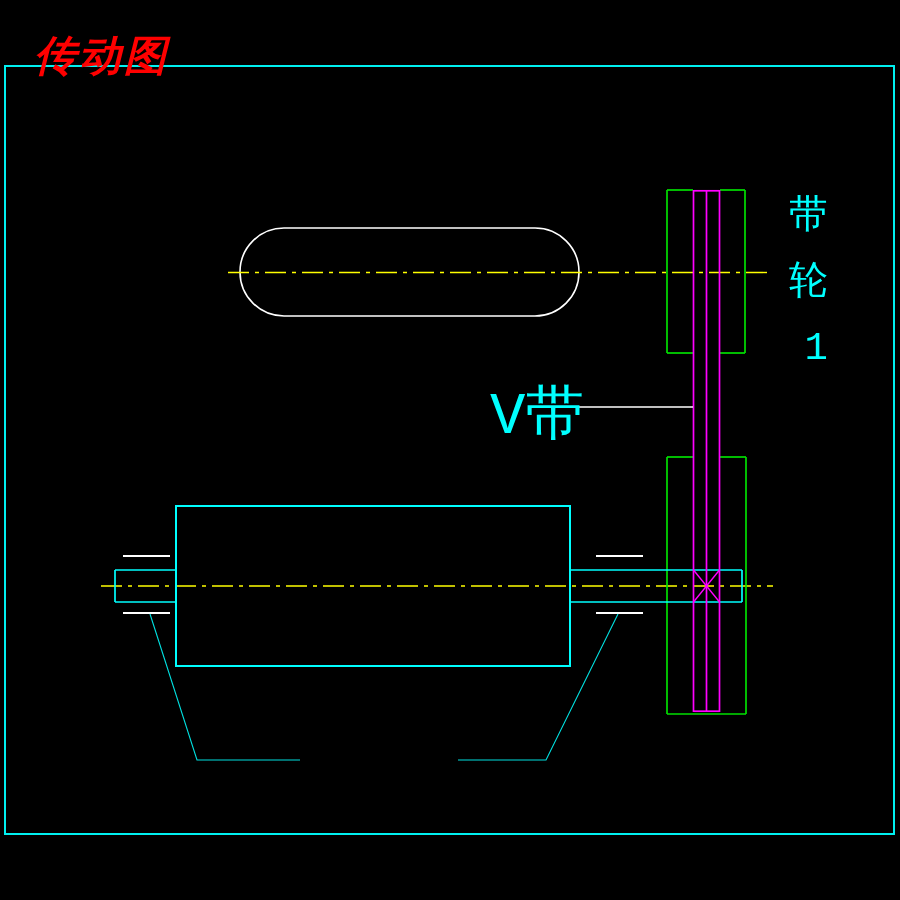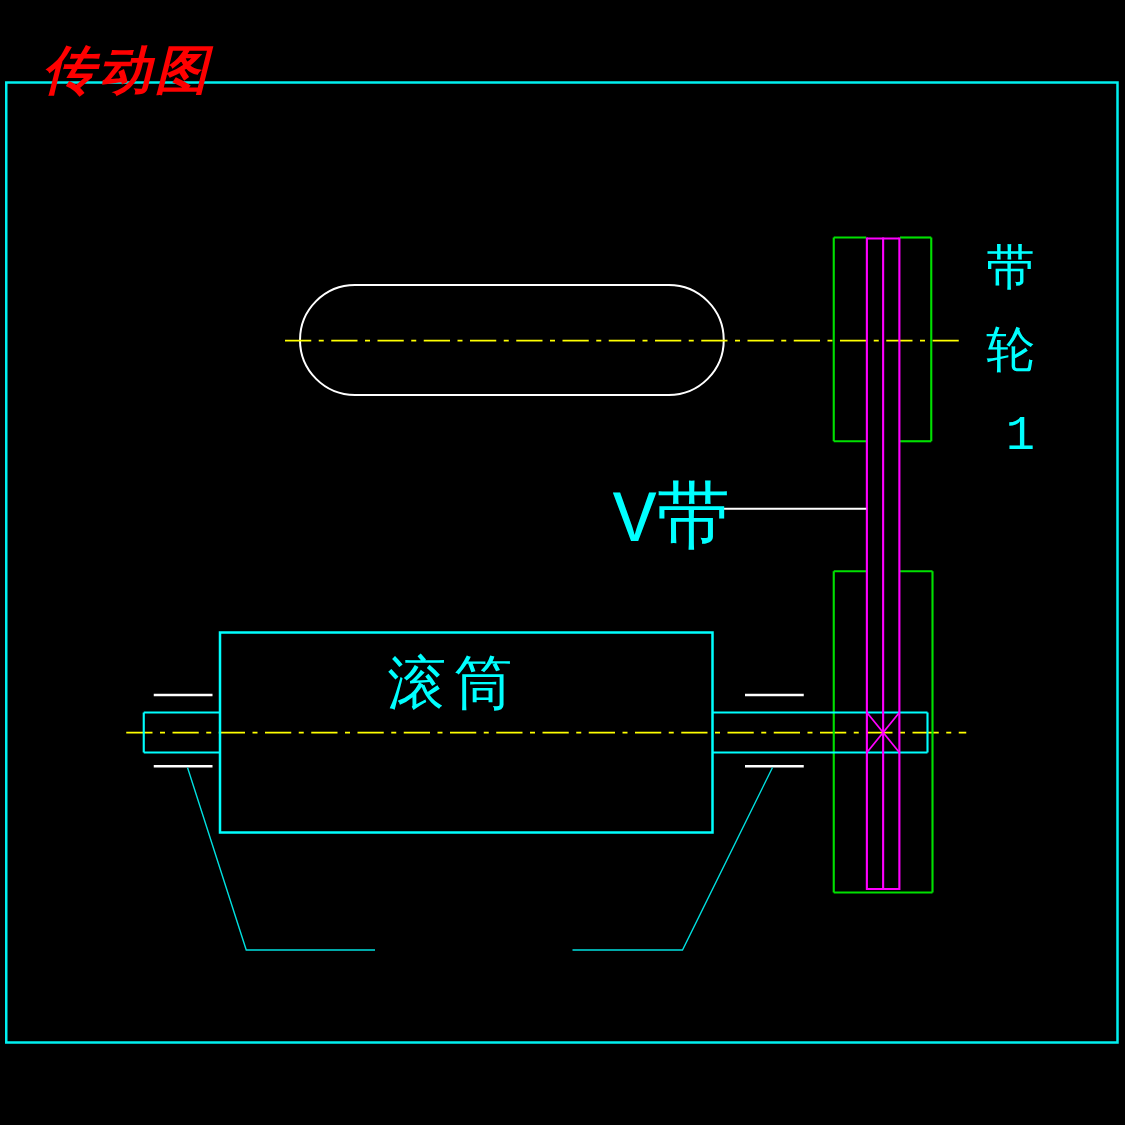--- a/index.html
+++ b/index.html
@@ -95,16 +95,15 @@
     <g stroke="#00E0E0" stroke-width="1.1" fill="none">
       <polyline points="150,614 197,760 300,760"></polyline>
       <polyline points="618,614 546,760 458,760"></polyline>
     </g>
 
     <line x1="577" y1="407" x2="693" y2="407" stroke="#FFFFFF" stroke-width="1.6"></line>
   </svg>
 
   <div class="lbl lbl-title">传动图</div>
   <div class="lbl lbl-vbelt">V带</div>
-  <div class="lbl lbl-roller">滚筒</div>
   <div class="lbl lbl-vert lbl-pulley1">带轮1</div>
 
 </div>
 
 </body></html>

